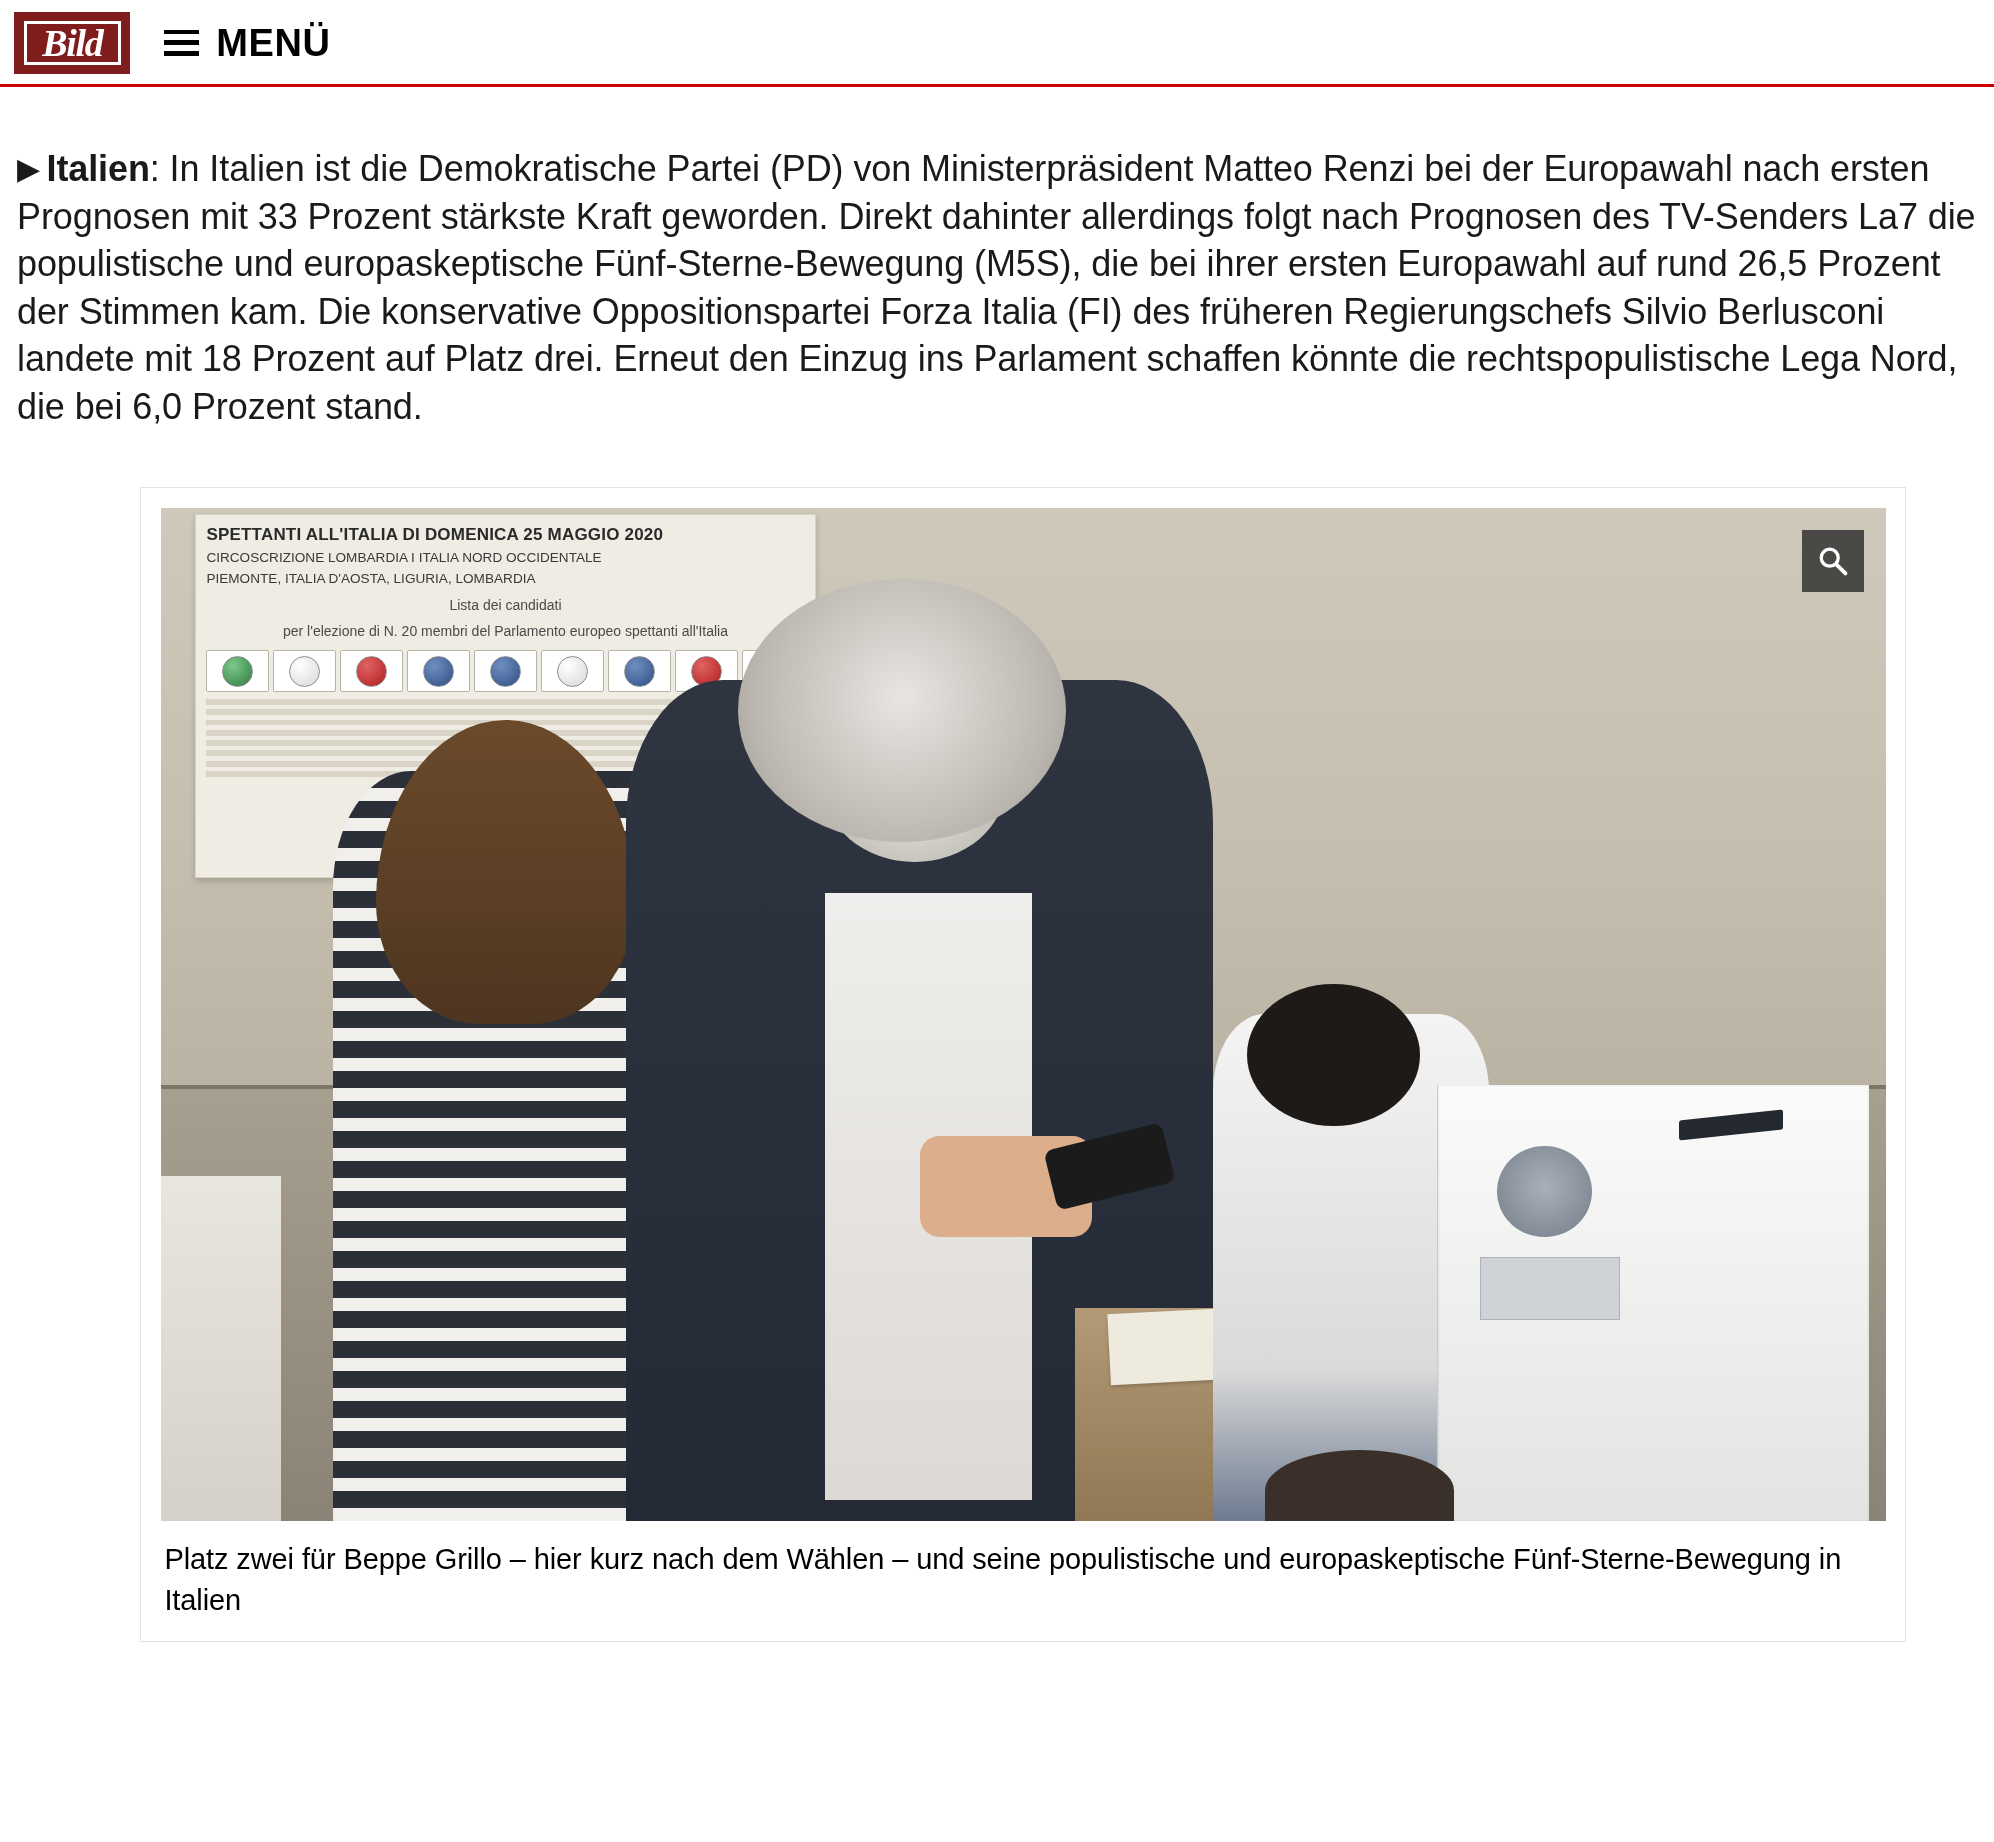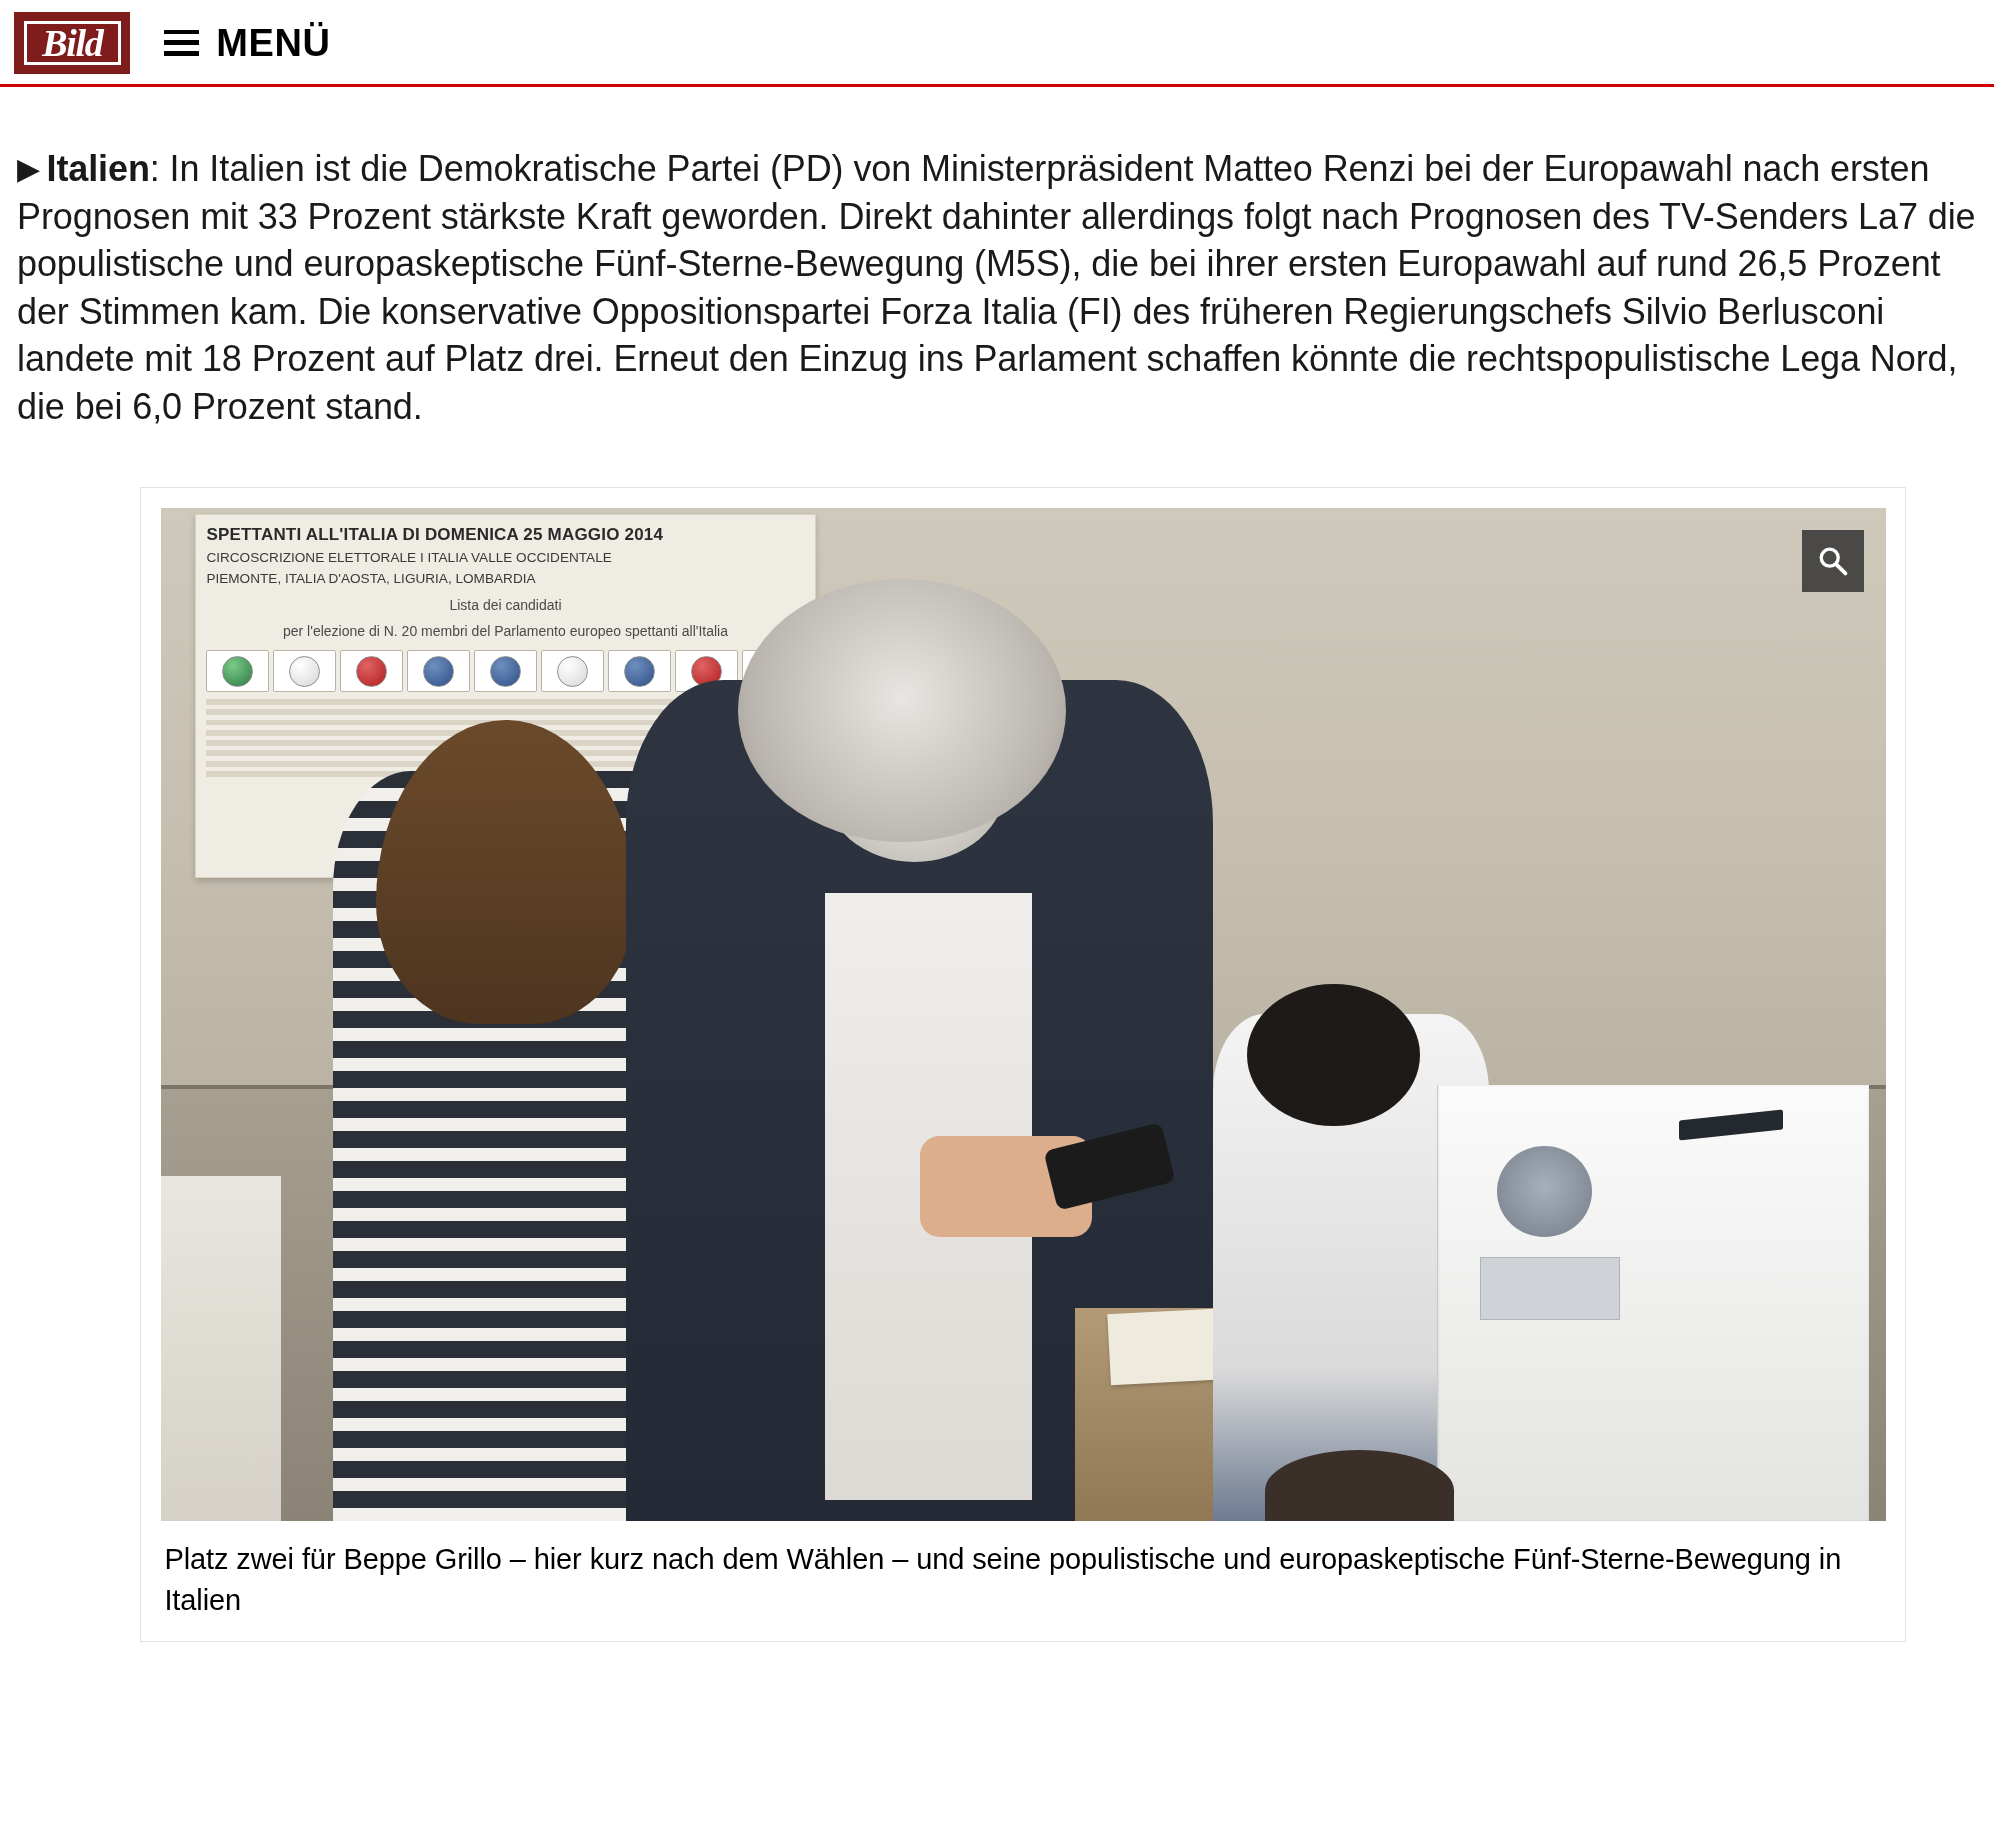--- a/index.html
+++ b/index.html
@@ -419,22 +419,22 @@
 
   <figure class="figure">
     <div class="photo-wrap">
       <div class="scene">
         <div class="wall-top"></div>
         <div class="wall-bottom"></div>
         <div class="wall-line"></div>
         <div class="white-left"></div>
 
         <div class="poster">
-          <div class="p-title">SPETTANTI ALL'ITALIA DI DOMENICA 25 MAGGIO 2014</div>
-          <div class="p-sub">CIRCOSCRIZIONE ELETTORALE I ITALIA VALLE OCCIDENTALE</div>
+          <div class="p-title">SPETTANTI ALL'ITALIA DI DOMENICA 25 MAGGIO 2020</div>
+          <div class="p-sub">CIRCOSCRIZIONE LOMBARDIA I ITALIA NORD OCCIDENTALE</div>
           <div class="p-sub">PIEMONTE, ITALIA D'AOSTA, LIGURIA, LOMBARDIA</div>
           <div class="p-sub2">Lista dei candidati</div>
           <div class="p-sub2">per l'elezione di N. 20 membri del Parlamento europeo spettanti all'Italia</div>
           <div class="p-grid">
             <div class="p-cell">
                 <span class="p-dot g"></span>
               </div>
             <div class="p-cell">
                 <span class="p-dot w"></span>
               </div>

